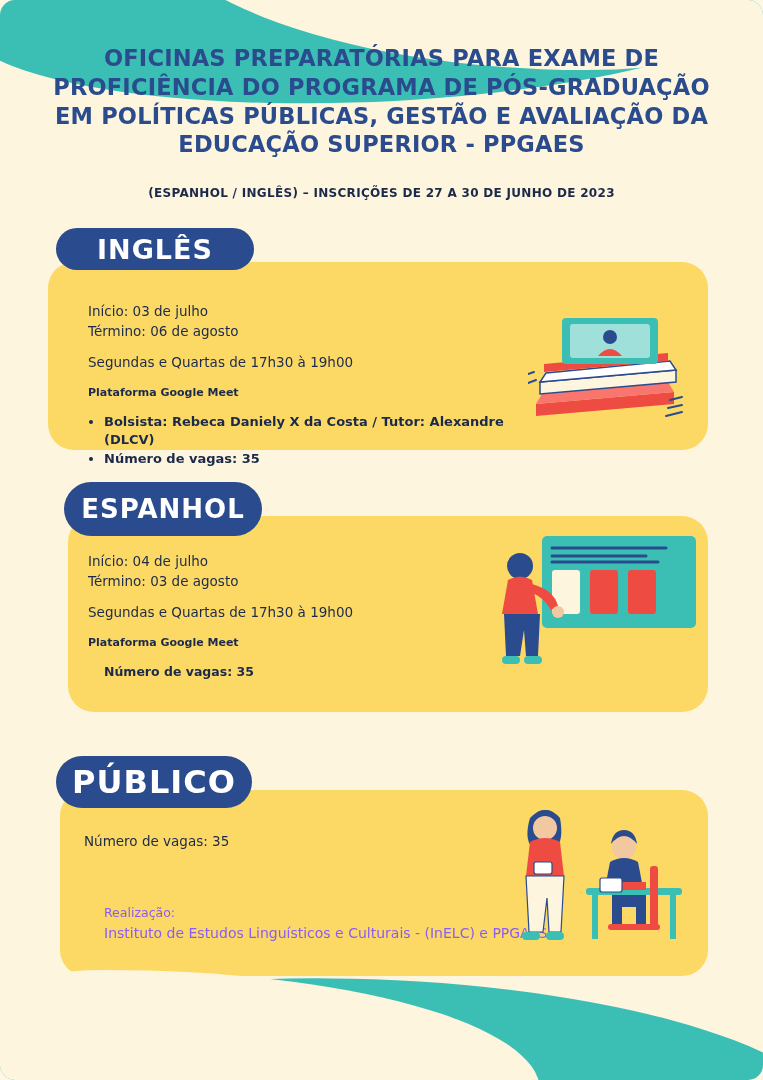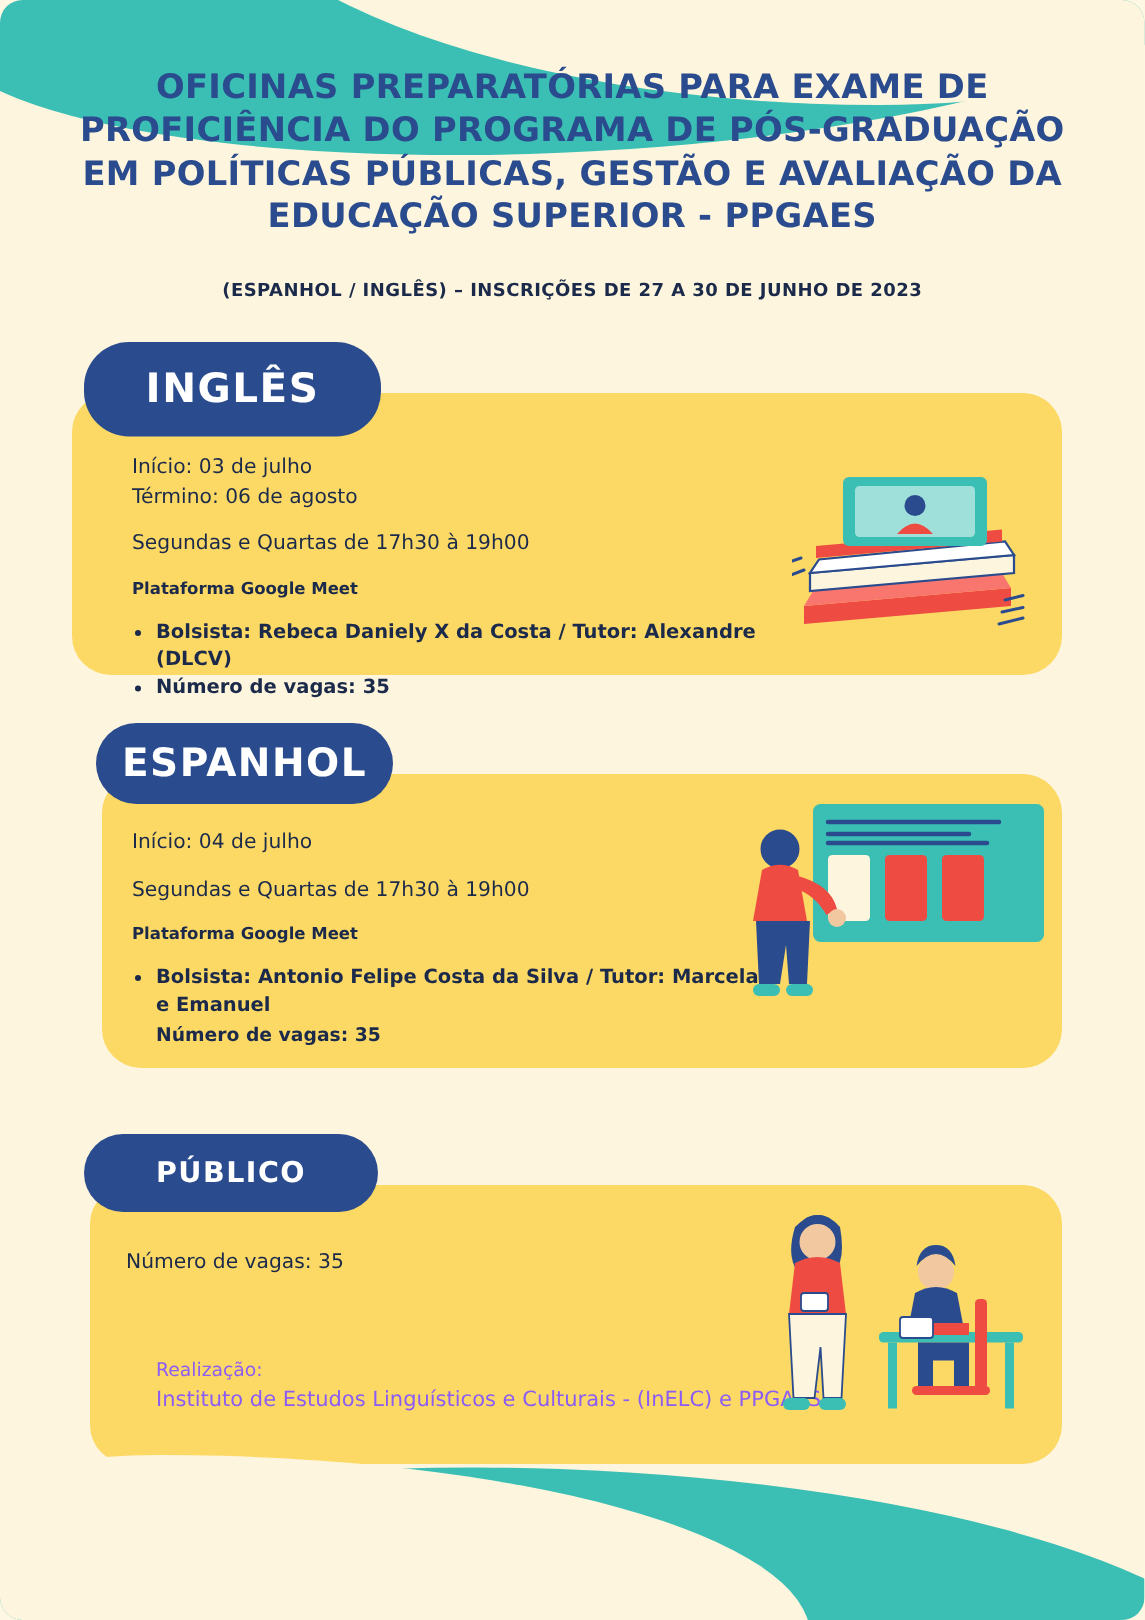--- a/index.html
+++ b/index.html
@@ -107,23 +107,23 @@
     background: #2a4b8d;
     color: #ffffff;
     border-radius: 30px;
     font-weight: bold;
     letter-spacing: 1px;
     display: flex;
     align-items: center;
     justify-content: center;
     text-transform: uppercase;
   }
-  .badge.b1 { left: 56px; top: 228px; width: 198px; height: 63px; font-size: 27px; }
+  .badge.b1 { left: 56px; top: 228px; width: 198px; height: 42px; font-size: 27px; }
   .badge.b2 { left: 64px; top: 482px; width: 198px; height: 54px; font-size: 26px; }
-  .badge.b3 { left: 56px; top: 756px; width: 196px; height: 52px; font-size: 19px; }
+  .badge.b3 { left: 56px; top: 756px; width: 196px; height: 52px; font-size: 32px; }
 
   .blk { position: absolute; color: #1b2a4a; }
   .line { font-size: 13.5px; line-height: 1.45; }
   .line.bold { font-weight: bold; font-size: 11px; }
   .bullets {
     margin: 0;
     padding-left: 16px;
     font-size: 13px;
     font-weight: bold;
     line-height: 1.45;
@@ -212,28 +212,26 @@
       <path d="M140 96 l14 -3 M138 104 l16 -4 M142 88 l12 -3" stroke="#2a4b8d" stroke-width="2" stroke-linecap="round" fill="none"></path>
       <path d="M6 60 l-6 2 M8 68 l-8 3" stroke="#2a4b8d" stroke-width="2" stroke-linecap="round" fill="none"></path>
     </svg>
   </div>
 
   <div class="card c2"></div>
   <div class="badge b2">ESPANHOL</div>
 
   <div class="blk t2">
     <div class="line">Início: 04 de julho</div>
+    <div class="line">Término: 03 de agosto</div>
     <div class="gap"></div>
     <div class="line">Segundas e Quartas de 17h30 à 19h00</div>
     <div class="gap"></div>
     <div class="line bold">Plataforma Google Meet</div>
     <div class="gap"></div>
-    <ul class="bullets">
-      <li>Bolsista: Antonio Felipe Costa da Silva / Tutor: Marcela e Emanuel</li>
-    </ul>
     <ul class="nolist">
       <li>Número de vagas: 35</li>
     </ul>
   </div>
 
   <div class="illo board">
     <svg viewBox="0 0 216 164" width="216" height="164">
 
       <rect x="56" y="6" width="154" height="92" rx="5" fill="#3bbfb5"></rect>
       <rect x="66" y="40" width="28" height="44" rx="3" fill="#fdf5dd"></rect>

